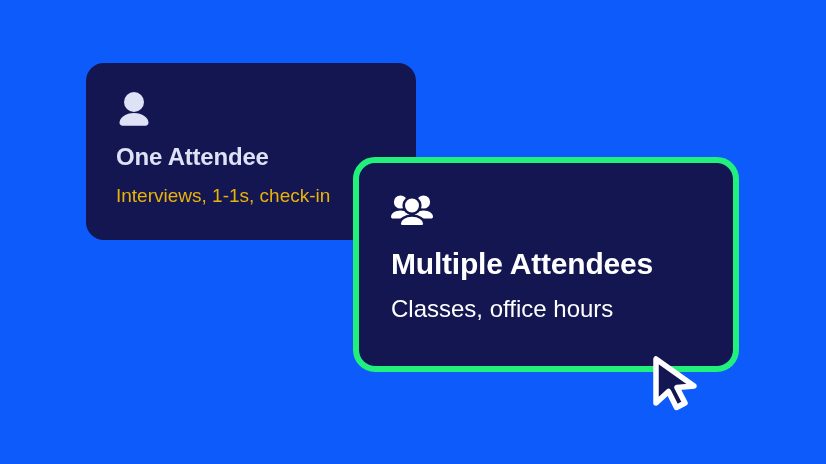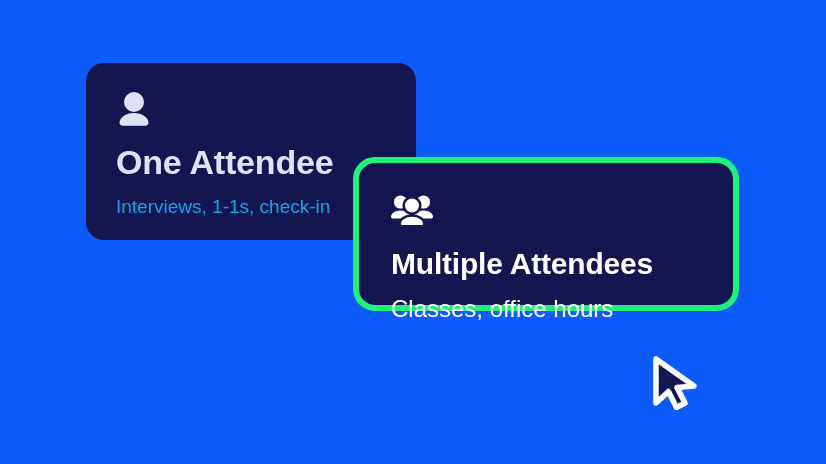--- a/index.html
+++ b/index.html
@@ -35,21 +35,21 @@
     width: 330px;
     height: 177px;
     z-index: 1;
     overflow: hidden;
   }
 
   #card-multiple-attendees {
     left: 353px;
     top: 157px;
     width: 386px;
-    height: 154px;
+    height: 215px;
     z-index: 3;
     border: 6px solid #21f07b;
     border-radius: 22px;
     background: #131650;
     background-clip: padding-box;
   }
 
   .card-inner {
     position: absolute;
     inset: 0;
@@ -76,25 +76,25 @@
     letter-spacing: -0.2px;
     white-space: nowrap;
   }
   .card-subtitle {
     margin: 0;
     white-space: nowrap;
   }
 
   #card-one-attendee .card-title {
     color: #dfe2f7;
-    font-size: 34px;
+    font-size: 24px;
     margin-top: 14px;
   }
   #card-one-attendee .card-subtitle {
-    color: #0ea5e9;
+    color: #eab308;
     font-size: 19px;
     margin-top: 14px;
   }
 
   #card-multiple-attendees .card-title {
     color: #ffffff;
     font-size: 30px;
     margin-top: 14px;
   }
   #card-multiple-attendees .card-subtitle {

